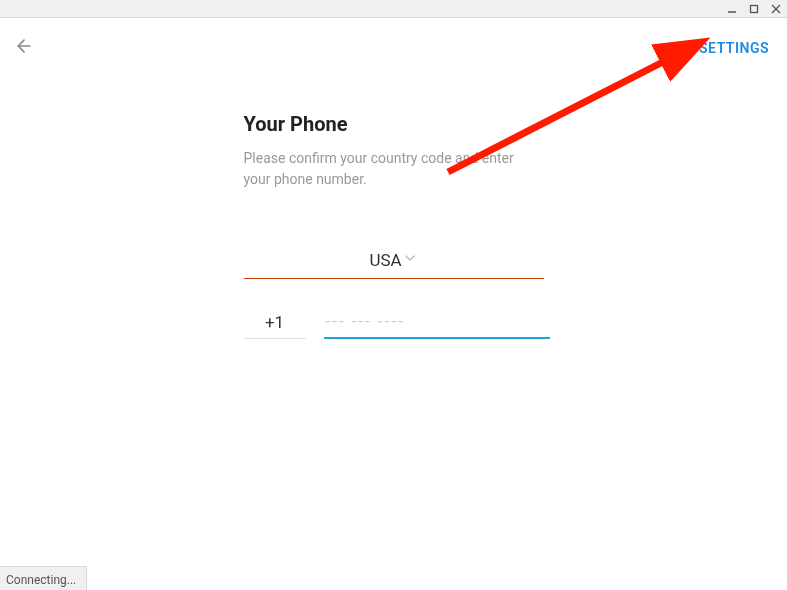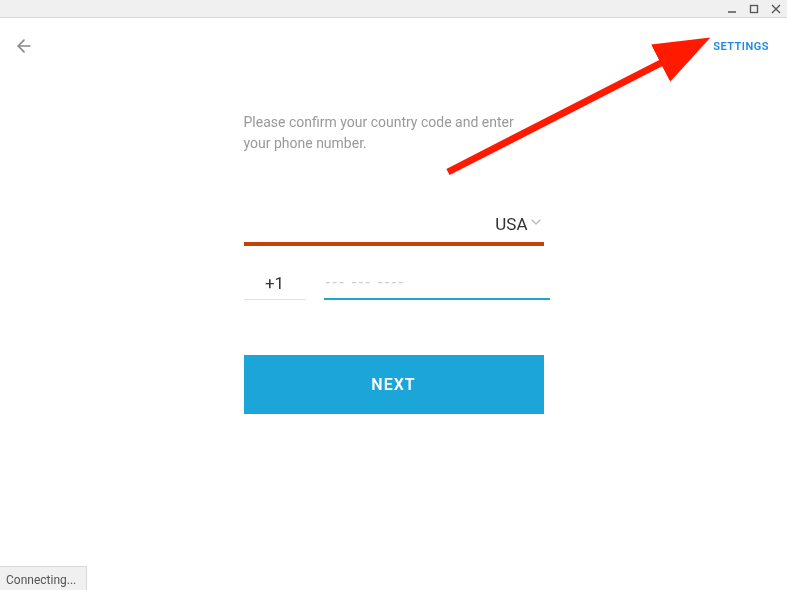--- a/index.html
+++ b/index.html
@@ -46,21 +46,21 @@
       align-items: center;
       justify-content: center;
       cursor: pointer;
       color: #888;
     }
     .settings-link {
       position: absolute;
       right: 18px;
       top: 22px;
       color: #1e88e5;
-      font-size: 11px;
+      font-size: 14px;
       font-weight: 600;
       letter-spacing: 0.5px;
       cursor: pointer;
     }
     .content {
       width: 300px;
       margin: 50px auto 0;
     }
     .title {
       font-size: 20px;
@@ -70,24 +70,24 @@
     }
     .subtitle {
       font-size: 14px;
       color: #999;
       line-height: 1.5;
       margin-bottom: 60px;
     }
     .country-row {
       display: flex;
       align-items: center;
-      justify-content: flex-end;
-      border-bottom: 4px solid #c2410c;
+      justify-content: center;
+      border-bottom: 1px solid #c2410c;
       padding-bottom: 8px;
-      margin-bottom: 20px;
+      margin-bottom: 26px;
       cursor: pointer;
     }
     .country-name {
       font-size: 17px;
       color: #333;
     }
     .chevron {
       color: #bbb;
     }
     .phone-row {
@@ -179,37 +179,37 @@
   <div class="back-btn">
     <svg width="20" height="20" viewBox="0 0 24 24" fill="none" stroke="currentColor" stroke-width="2" stroke-linecap="round" stroke-linejoin="round">
         <line x1="19" y1="12" x2="5" y2="12"></line>
         <polyline points="12 19 5 12 12 5"></polyline>
       </svg>
   </div>
   <div class="settings-link">SETTINGS</div>
 </div>
 
 <div class="content">
+  <div class="title">Your Phone</div>
   <div class="subtitle">Please confirm your country code and enter your phone number.</div>
 
   <div class="country-row">
     <span class="country-name">USA</span>
     <span class="chevron">
       <svg width="16" height="16" viewBox="0 0 24 24" fill="none" stroke="currentColor" stroke-width="2" stroke-linecap="round" stroke-linejoin="round">
           <polyline points="6 9 12 15 18 9"></polyline>
         </svg>
     </span>
   </div>
 
   <div class="phone-row">
     <input class="code-input" type="text" value="+1" style="">
     <input class="phone-input" type="text" placeholder="--- --- ----" style="">
   </div>
 
-  <button class="next-btn">NEXT</button>
 </div>
 
 <svg class="arrow-annot" width="290" height="150" viewBox="0 0 290 150">
   <defs>
     <marker id="arrh" markerWidth="8" markerHeight="8" refX="6" refY="3" orient="auto">
       <polygon points="0 0, 8 3, 0 6" fill="#ff1a00"></polygon>
     </marker>
   </defs>
   <line x1="8" y1="140" x2="258" y2="12" stroke="#ff1a00" stroke-width="7" marker-end="url(#arrh)"></line>
 </svg>

